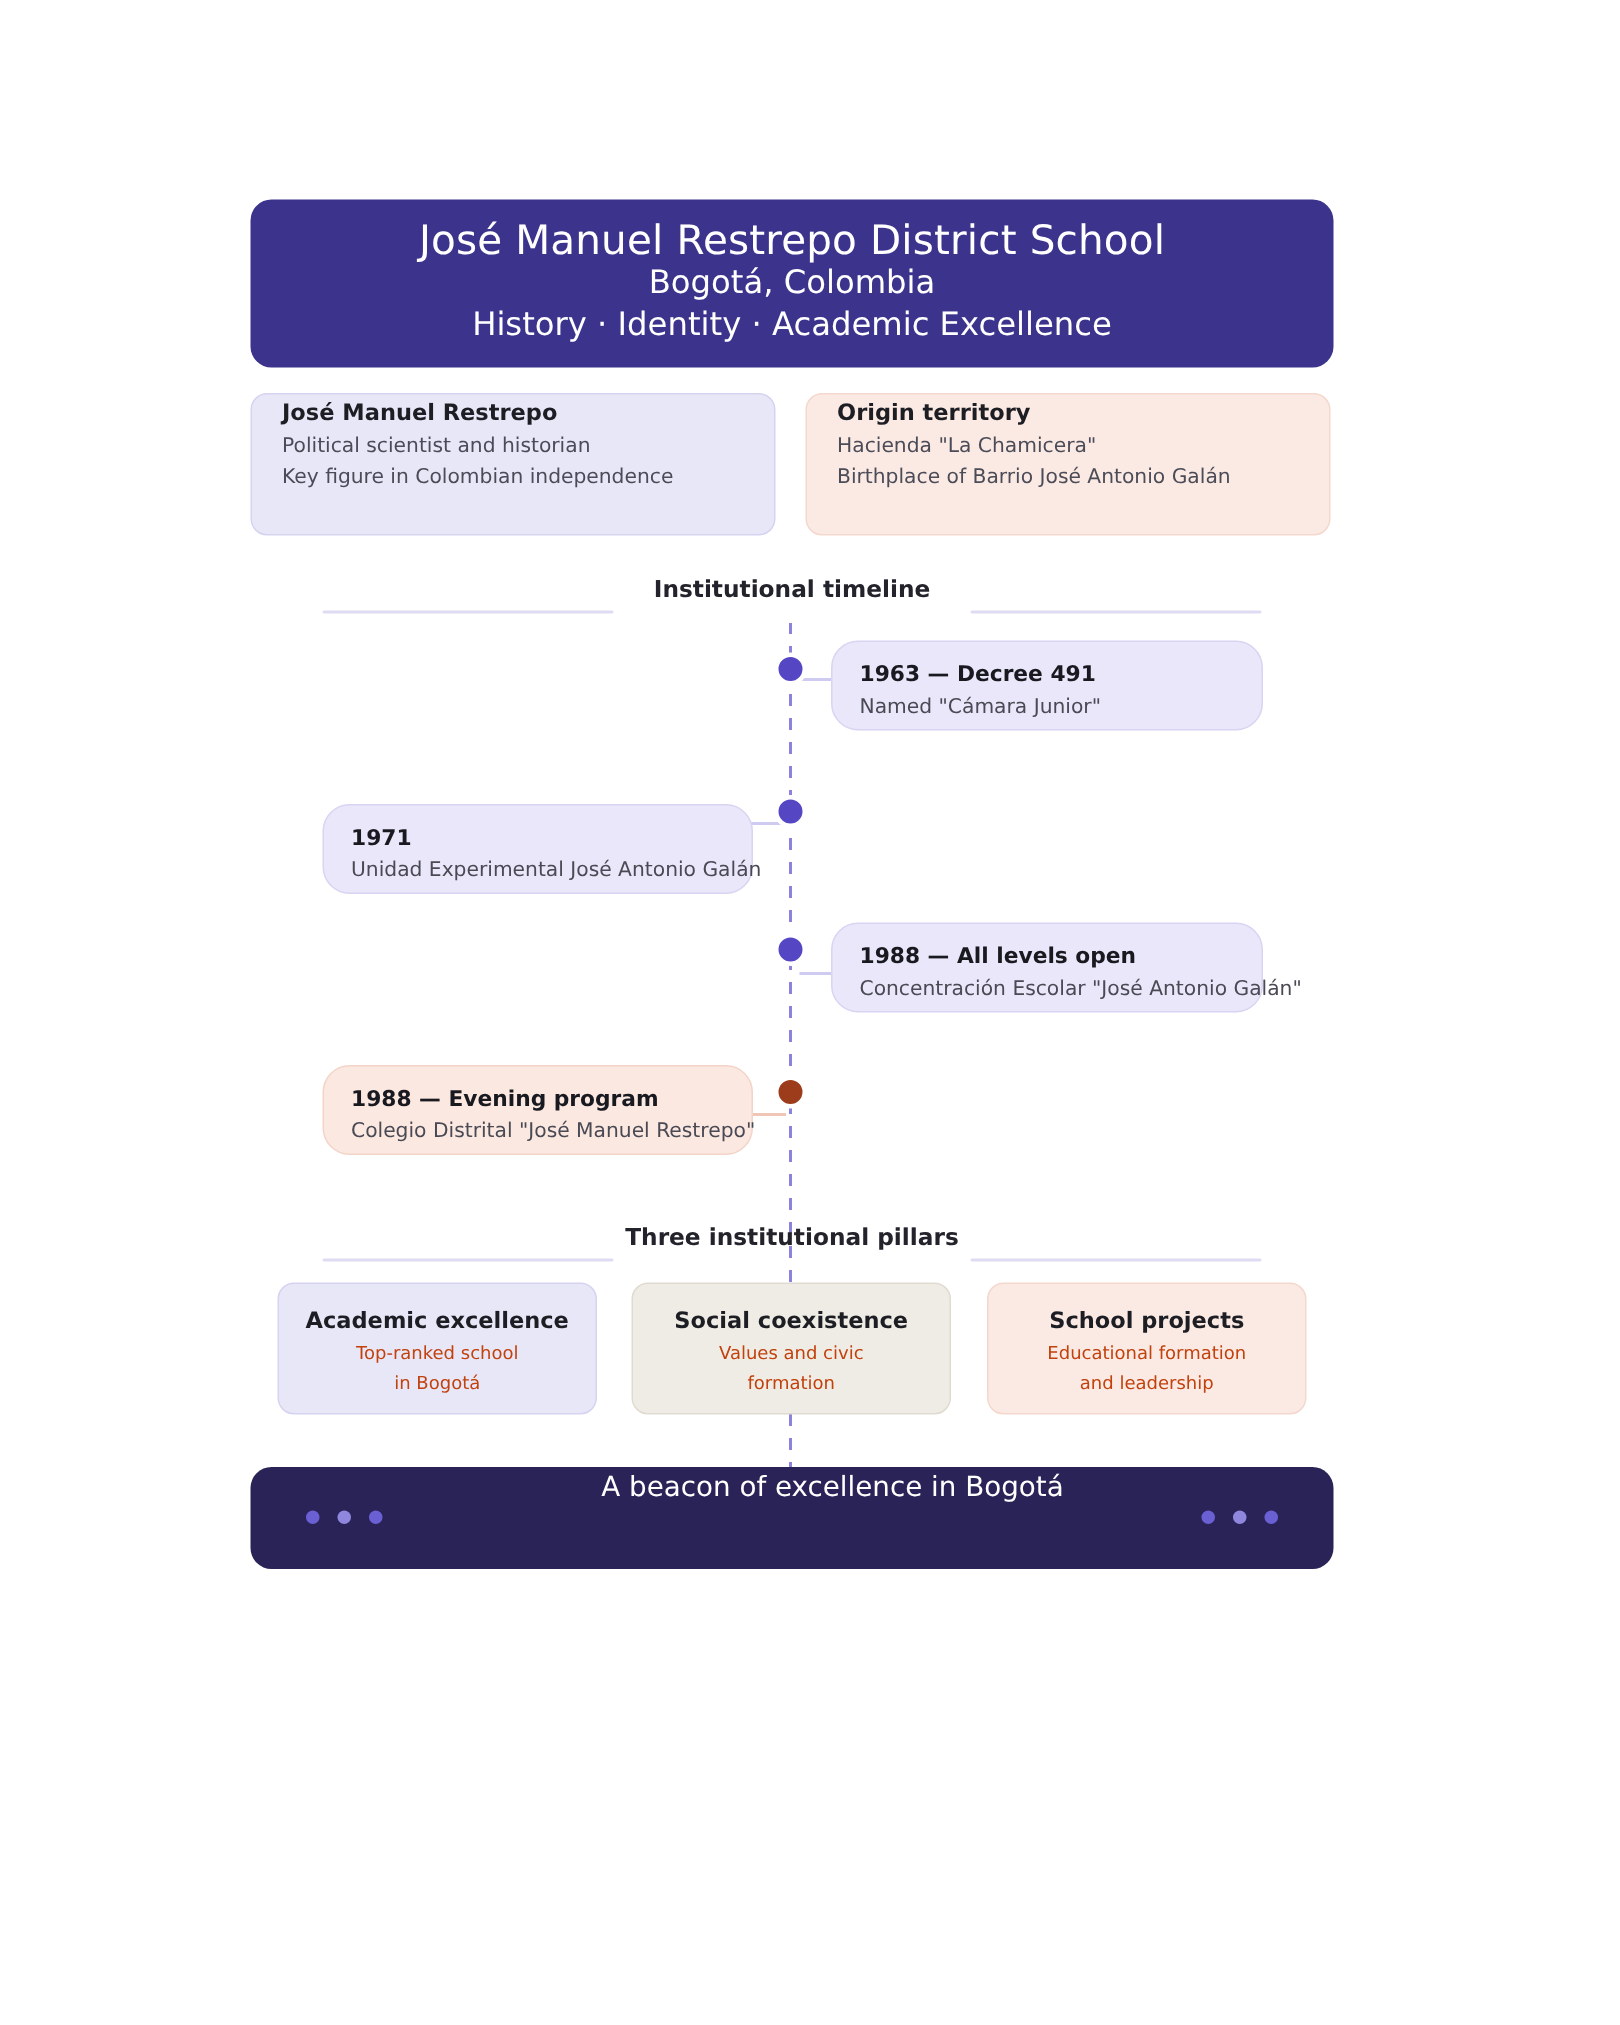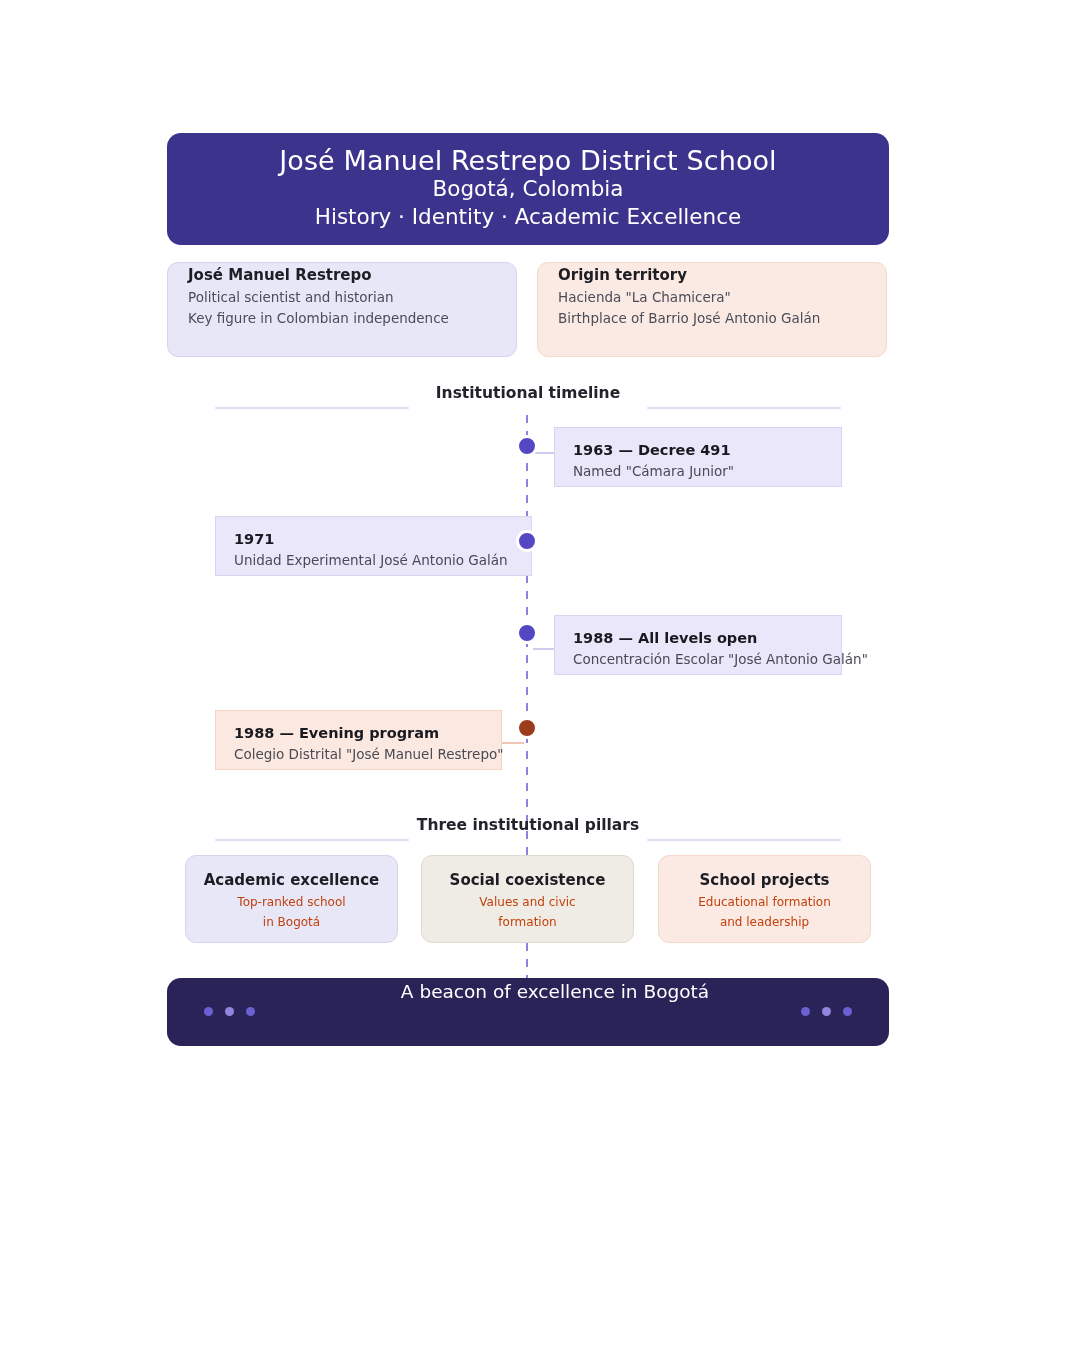--- a/index.html
+++ b/index.html
@@ -133,21 +133,21 @@
   .tl-connector {
     position: absolute;
     height: 1.5px;
     z-index: 1;
   }
   .tl-connector.purple { background: #cfcaf0; }
   .tl-connector.red    { background: #f0c7b7; }
 
   .tl-card {
     position: absolute;
-    border-radius: 0;
+    border-radius: 18px;
     box-sizing: border-box;
     padding: 12px 18px 0 18px;
     z-index: 3;
   }
   .tl-card.purple {
     background: #e9e7f9;
     border: 1px solid #d8d4f2;
   }
   .tl-card.red {
     background: #fbe8e0;
@@ -268,21 +268,21 @@
 
   <div class="tl-connector purple" style="left:533px; top:452px; width:28px;"></div>
   <div class="tl-dot purple" style="left:516px; top:435px;"></div>
   <div class="tl-card purple" style="left:554px; top:427px; width:288px; height:60px;">
     <div class="tl-card-title">1963 — Decree 491</div>
     <div class="tl-card-sub">Named "Cámara Junior"</div>
   </div>
 
   <div class="tl-connector purple" style="left:494px; top:548px; width:30px;"></div>
   <div class="tl-dot purple" style="left:516px; top:530px;"></div>
-  <div class="tl-card purple" style="left:215px; top:516px; width:317px; height:60px;">
+  <div class="tl-card purple" style="left:215px; top:536px; width:287px; height:60px;">
     <div class="tl-card-title">1971</div>
     <div class="tl-card-sub">Unidad Experimental José Antonio Galán</div>
   </div>
 
   <div class="tl-connector purple" style="left:533px; top:648px; width:28px;"></div>
   <div class="tl-dot purple" style="left:516px; top:622px;"></div>
   <div class="tl-card purple" style="left:554px; top:615px; width:288px; height:60px;">
     <div class="tl-card-title">1988 — All levels open</div>
     <div class="tl-card-sub">Concentración Escolar "José Antonio Galán"</div>
   </div>

